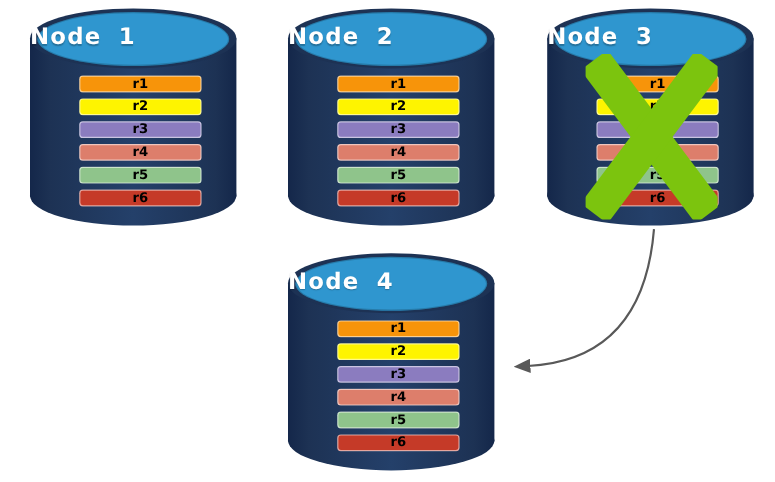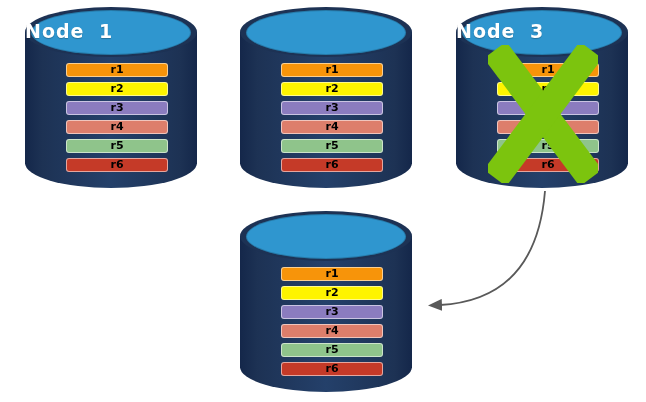--- a/index.html
+++ b/index.html
@@ -63,20 +63,21 @@
         <div class="record-bar" style="background: rgb(143, 196, 139);">r5</div>
         <div class="record-bar" style="background: rgb(197, 58, 40);">r6</div>
       </div>
   </div>
 
   <div class="node node-2">
     <div class="cyl-bottom"></div>
     <div class="cyl-body"></div>
     <div class="cyl-top-rim"></div>
     <div class="cyl-face"></div>
+    <div class="node-title">Node 2</div>
     <div class="records">
         <div class="record-bar" style="background: rgb(247, 148, 10);">r1</div>
         <div class="record-bar" style="background: rgb(254, 244, 0);">r2</div>
         <div class="record-bar" style="background: rgb(139, 124, 191);">r3</div>
         <div class="record-bar" style="background: rgb(221, 126, 107);">r4</div>
         <div class="record-bar" style="background: rgb(143, 196, 139);">r5</div>
         <div class="record-bar" style="background: rgb(197, 58, 40);">r6</div>
       </div>
   </div>
 
@@ -98,20 +99,21 @@
       <line x1="7" y1="5" x2="103" y2="133"></line>
       <line x1="103" y1="5" x2="7" y2="133"></line>
     </svg>
   </div>
 
   <div class="node node-4">
     <div class="cyl-bottom"></div>
     <div class="cyl-body"></div>
     <div class="cyl-top-rim"></div>
     <div class="cyl-face"></div>
+    <div class="node-title">Node 4</div>
     <div class="records">
         <div class="record-bar" style="background: rgb(247, 148, 10);">r1</div>
         <div class="record-bar" style="background: rgb(254, 244, 0);">r2</div>
         <div class="record-bar" style="background: rgb(139, 124, 191);">r3</div>
         <div class="record-bar" style="background: rgb(221, 126, 107);">r4</div>
         <div class="record-bar" style="background: rgb(143, 196, 139);">r5</div>
         <div class="record-bar" style="background: rgb(197, 58, 40);">r6</div>
       </div>
   </div>
 

